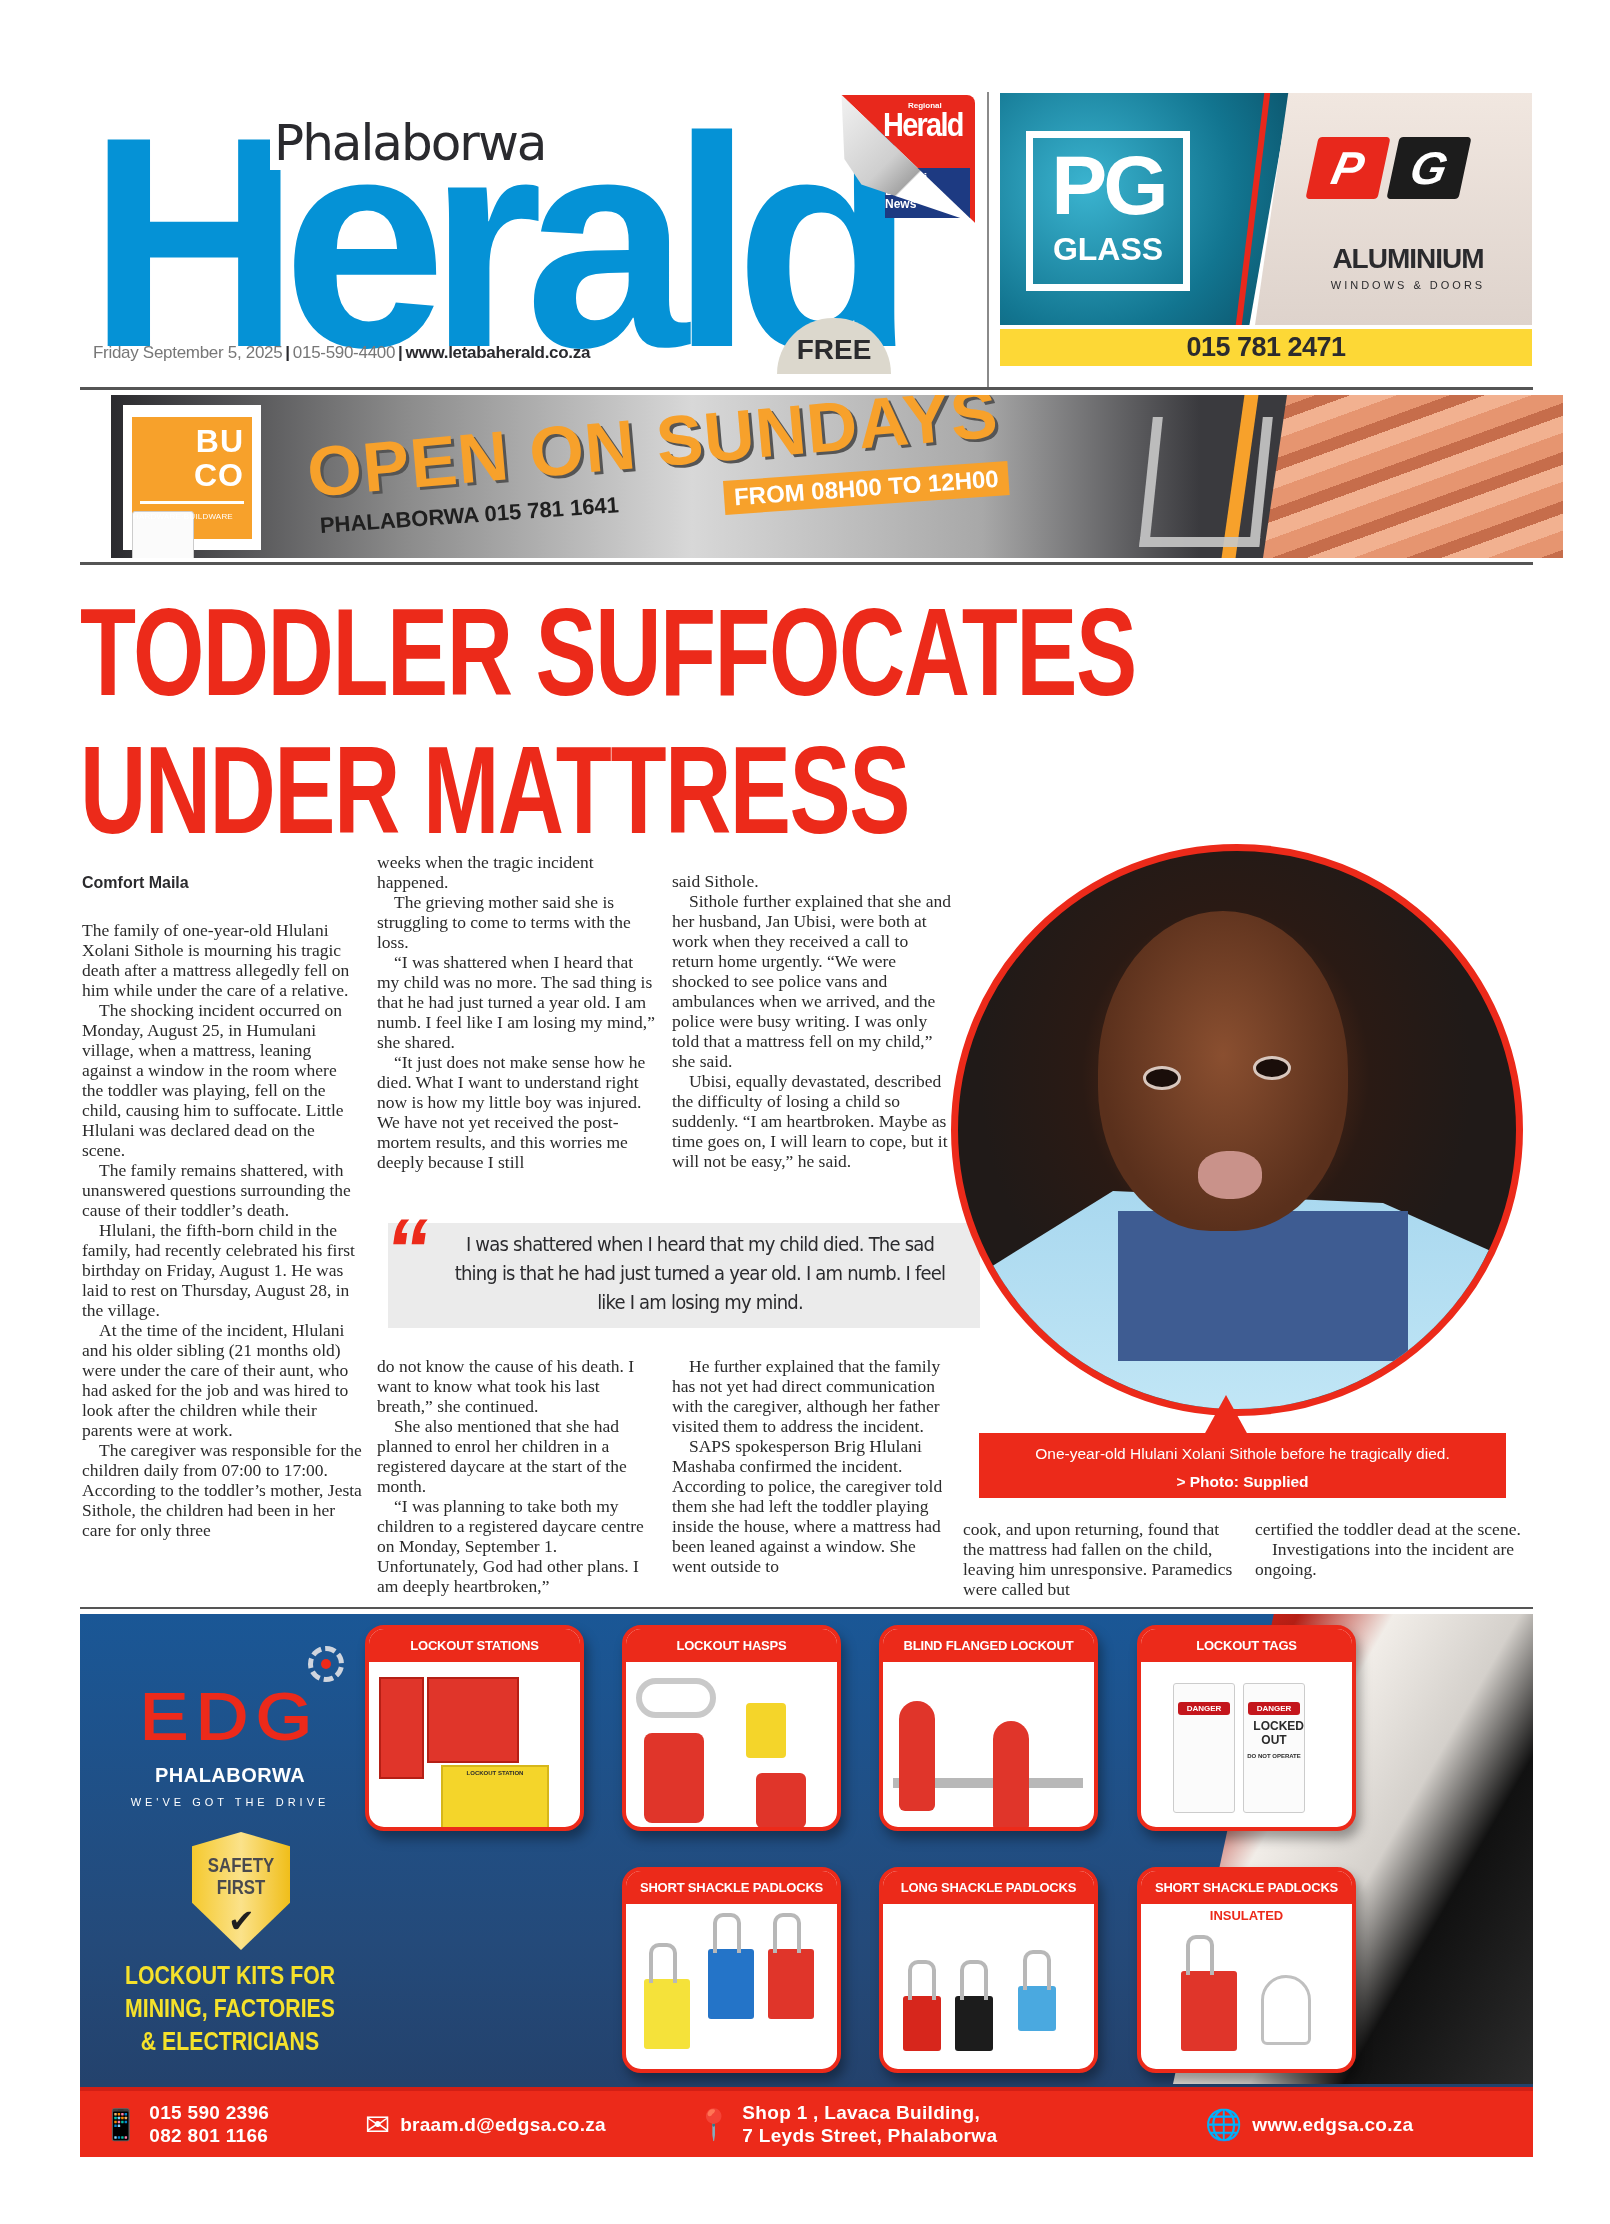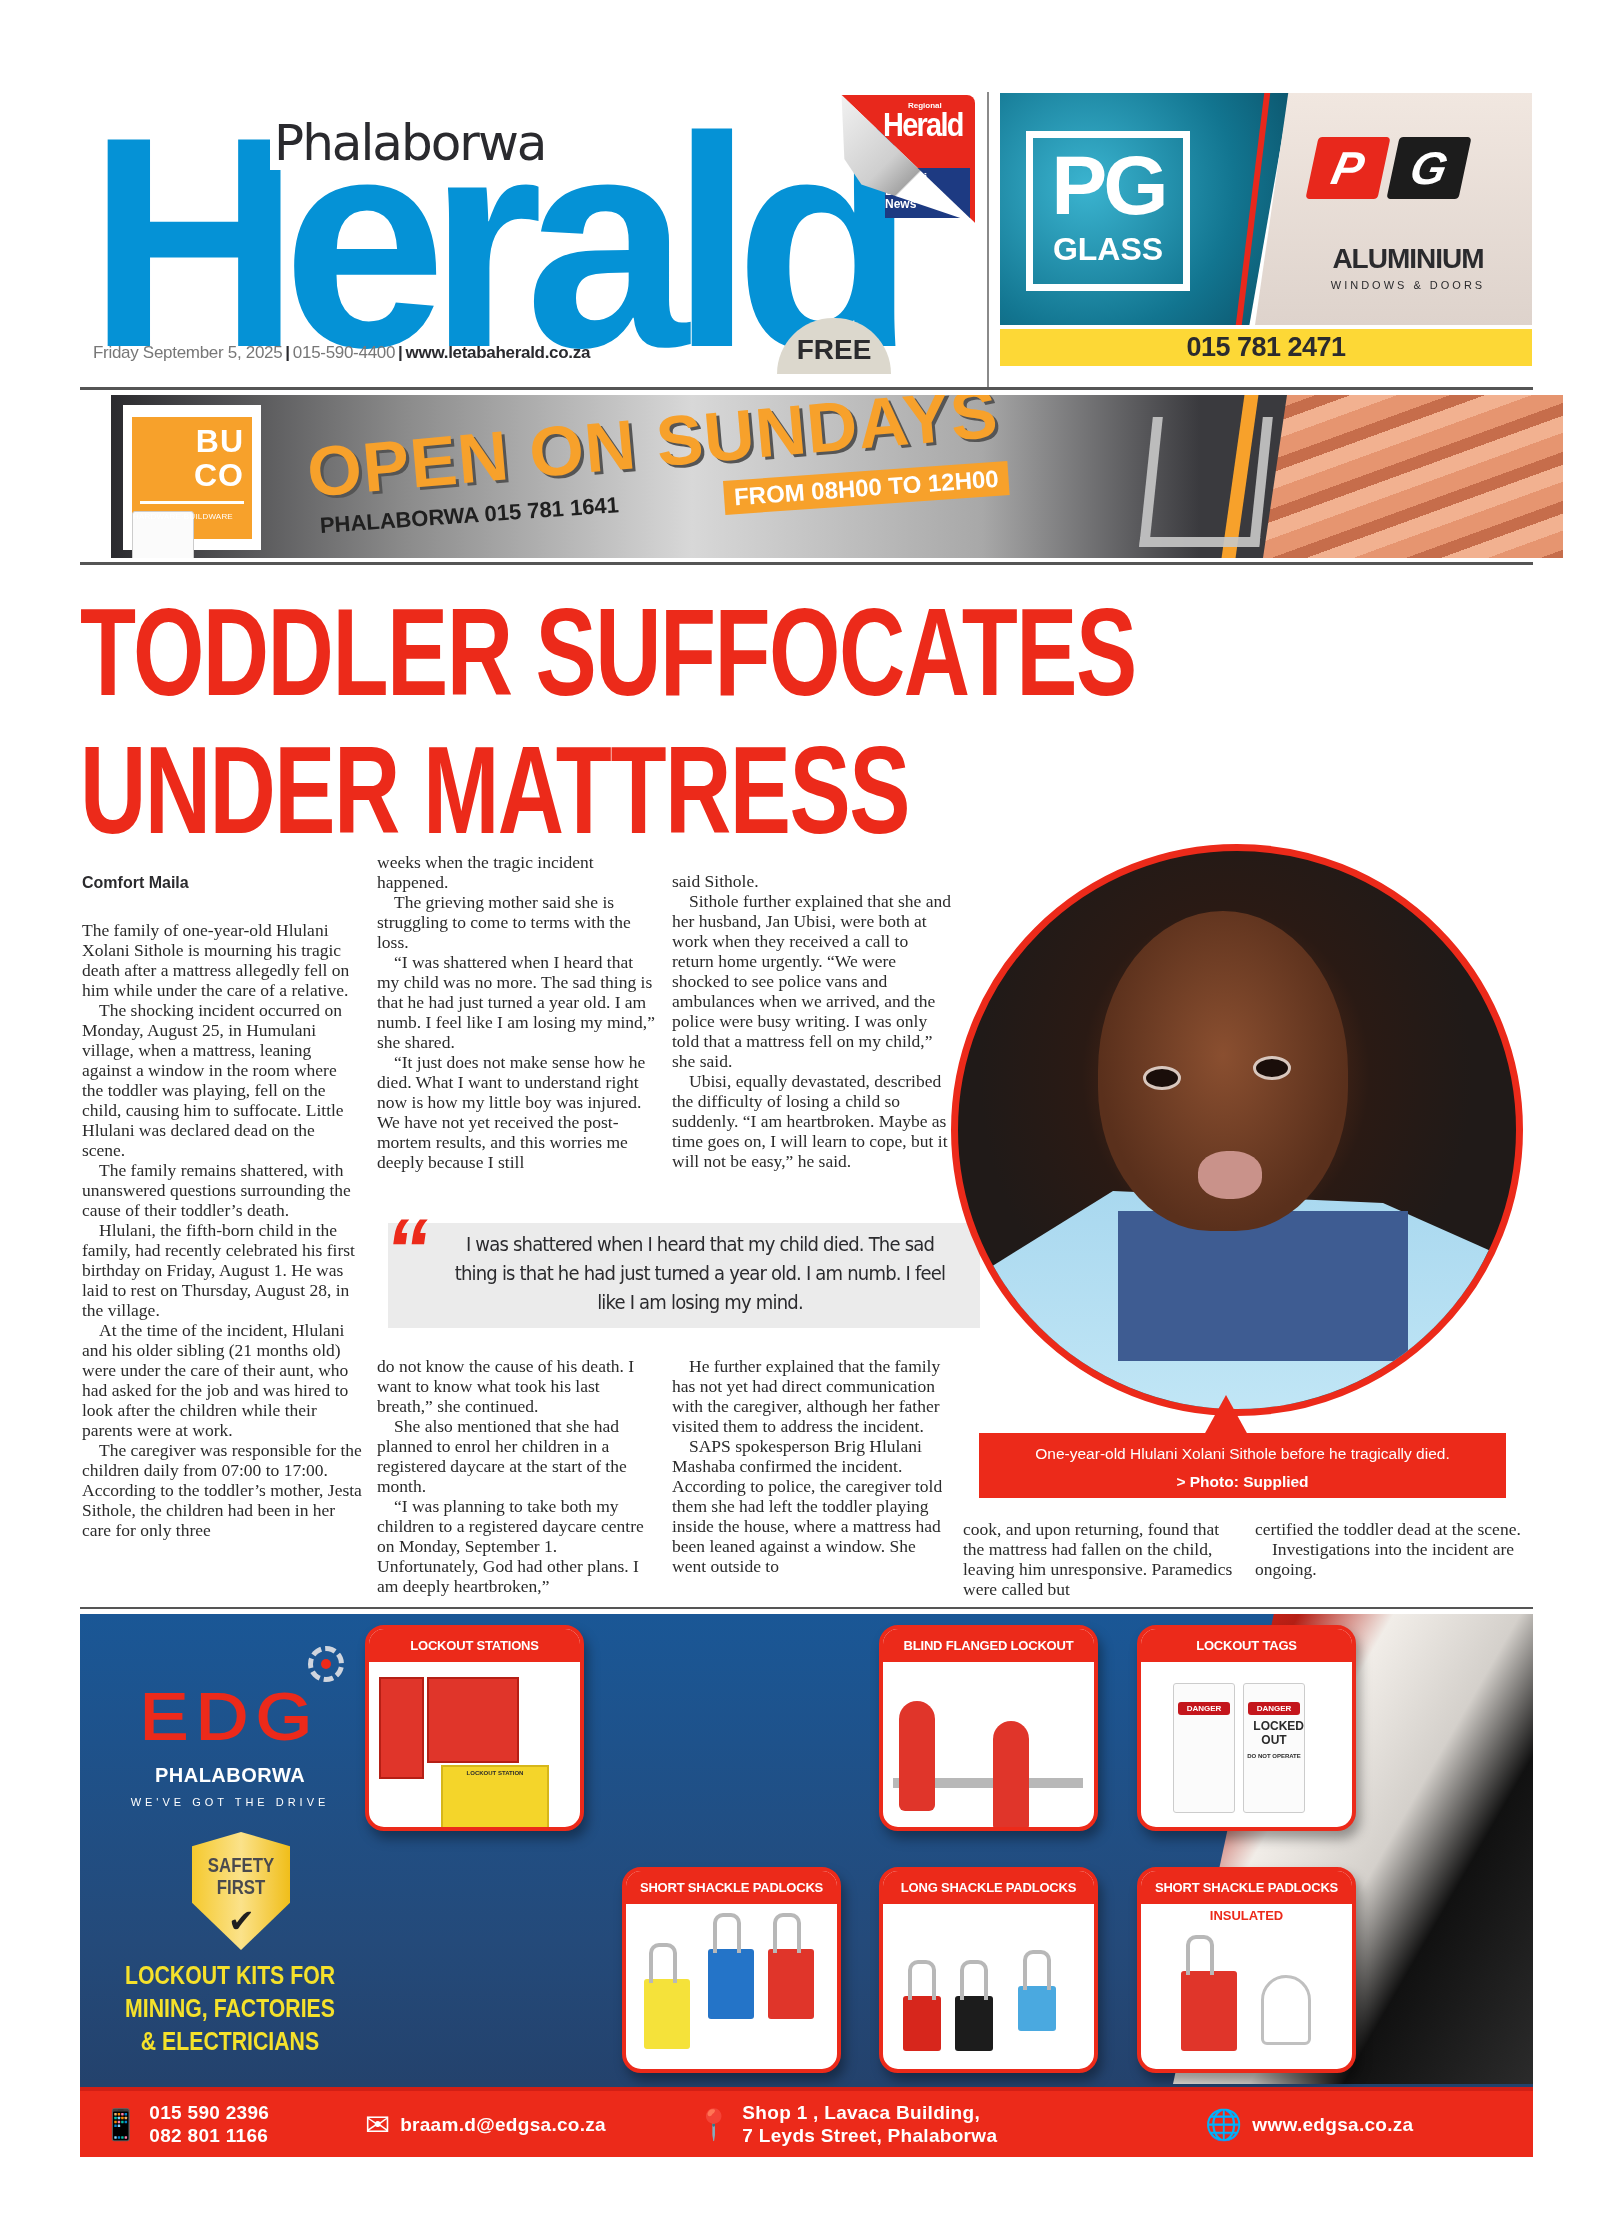--- a/index.html
+++ b/index.html
@@ -263,20 +263,29 @@
   </div>
 
   <div class="card" style="left:285px; top:11px;">
     <div class="card-head">LOCKOUT STATIONS</div>
     <div class="card-img">
       <div style="position:absolute; left:0; top:4px; width:45px; height:102px; background:#e0352a; border:2px solid #b51f15;"></div>
       <div style="position:absolute; left:48px; top:4px; width:92px; height:86px; background:#e0352a; border:2px solid #b51f15;"></div>
       <div style="position:absolute; left:62px; top:92px; width:108px; height:74px; background:#f4d52a; border:2px solid #d6b61a; font:700 6px 'Liberation Sans',sans-serif; text-align:center; padding-top:3px;">LOCKOUT STATION</div>
     </div>
   </div>
+  <div class="card" style="left:542px; top:11px;">
+    <div class="card-head">LOCKOUT HASPS</div>
+    <div class="card-img">
+      <div style="position:absolute; left:0; top:5px; width:80px; height:40px; border:6px solid #c9c9c9; border-radius:20px;"></div>
+      <div style="position:absolute; left:110px; top:30px; width:40px; height:55px; background:#f4d52a; border-radius:4px;"></div>
+      <div style="position:absolute; left:8px; top:60px; width:60px; height:90px; background:#e0352a; border-radius:8px;"></div>
+      <div style="position:absolute; left:120px; top:100px; width:50px; height:55px; background:#e0352a; border-radius:6px;"></div>
+    </div>
+  </div>
   <div class="card" style="left:799px; top:11px;">
     <div class="card-head">BLIND FLANGED LOCKOUT</div>
     <div class="card-img">
       <div style="position:absolute; left:0; top:105px; width:190px; height:10px; background:#b8b8b8;"></div>
       <div style="position:absolute; left:6px; top:28px; width:36px; height:110px; background:#e0352a; border-radius:18px 18px 6px 6px;"></div>
       <div style="position:absolute; left:100px; top:48px; width:36px; height:110px; background:#e0352a; border-radius:18px 18px 6px 6px;"></div>
     </div>
   </div>
   <div class="card" style="left:1057px; top:11px;">
     <div class="card-head">LOCKOUT TAGS</div>

